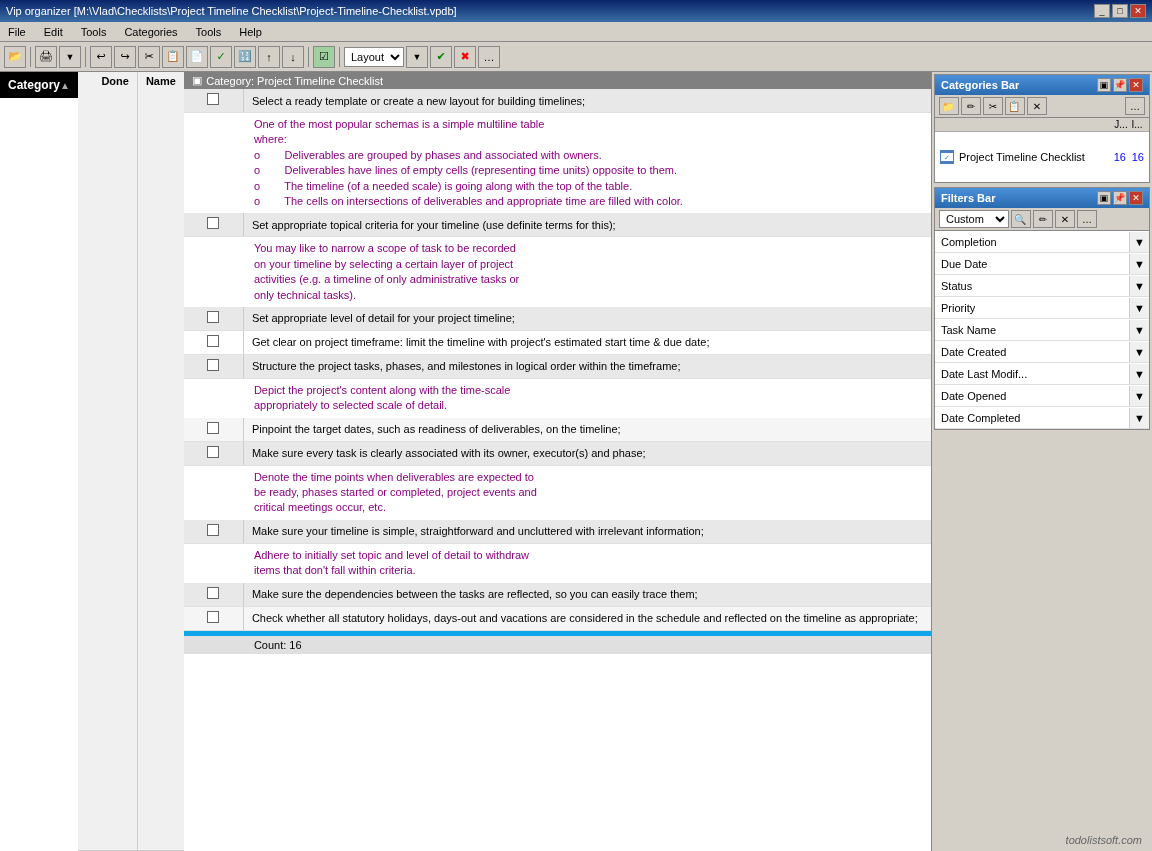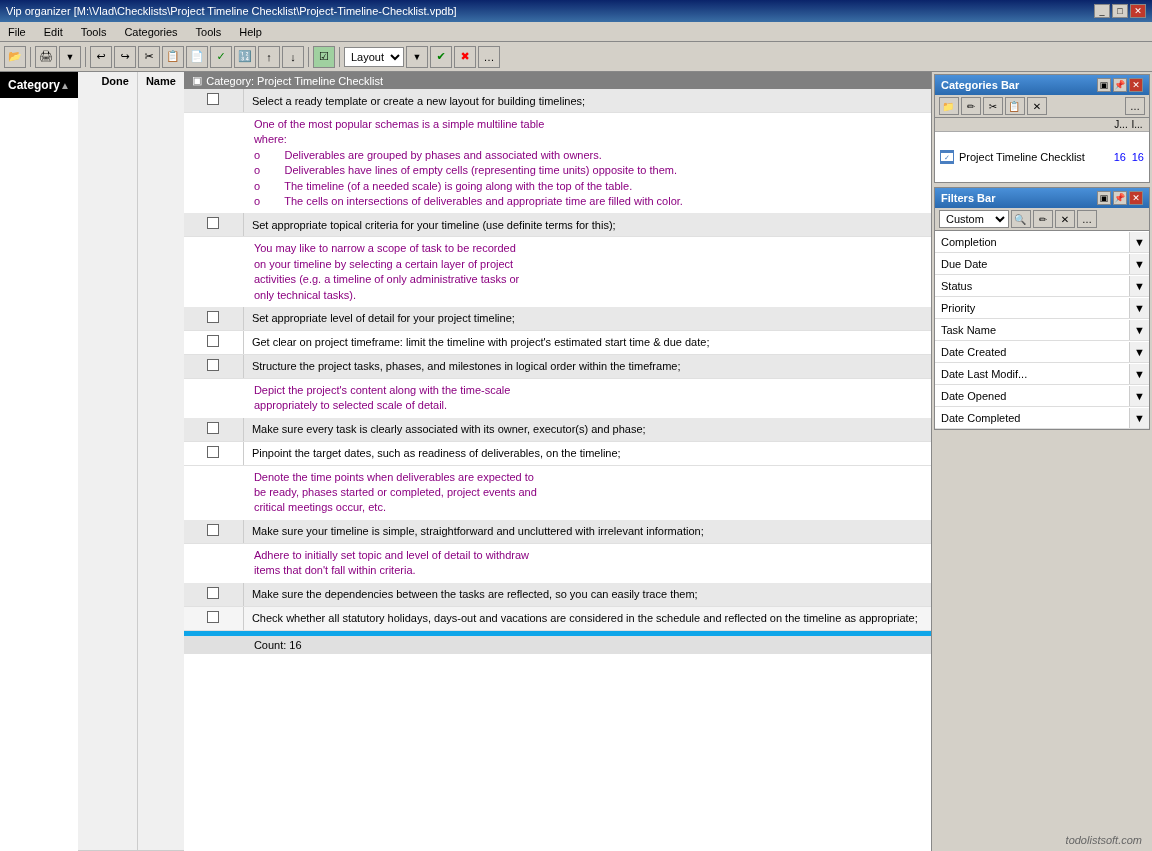--- a/index.html
+++ b/index.html
@@ -215,35 +215,35 @@
         </div>
         <div class="task-name-cell">
           <span>Structure the project tasks, phases, and milestones in logical order within the timeframe;</span>
         </div>
       </div>
 
       <div class="note-row">
         <span>Depict the project's content along with the time-scale<br>appropriately to selected scale of detail.</span>
       </div>
 
+      <div class="task-row">
+        <div class="task-checkbox-cell">
+          <div class="task-checkbox"></div>
+        </div>
+        <div class="task-name-cell">
+          <span>Pinpoint the target dates, such as readiness of deliverables, on the timeline;</span>
+        </div>
+      </div>
+
       <div class="task-row shaded">
         <div class="task-checkbox-cell">
           <div class="task-checkbox"></div>
         </div>
         <div class="task-name-cell">
           <span>Make sure every task is clearly associated with its owner, executor(s) and phase;</span>
-        </div>
-      </div>
-
-      <div class="task-row">
-        <div class="task-checkbox-cell">
-          <div class="task-checkbox"></div>
-        </div>
-        <div class="task-name-cell">
-          <span>Pinpoint the target dates, such as readiness of deliverables, on the timeline;</span>
         </div>
       </div>
 
       <div class="note-row">
         <span>Denote the time points when deliverables are expected to<br>be ready, phases started or completed, project events and<br>critical meetings occur, etc.</span>
       </div>
 
       <div class="task-row shaded">
         <div class="task-checkbox-cell">
           <div class="task-checkbox"></div>

